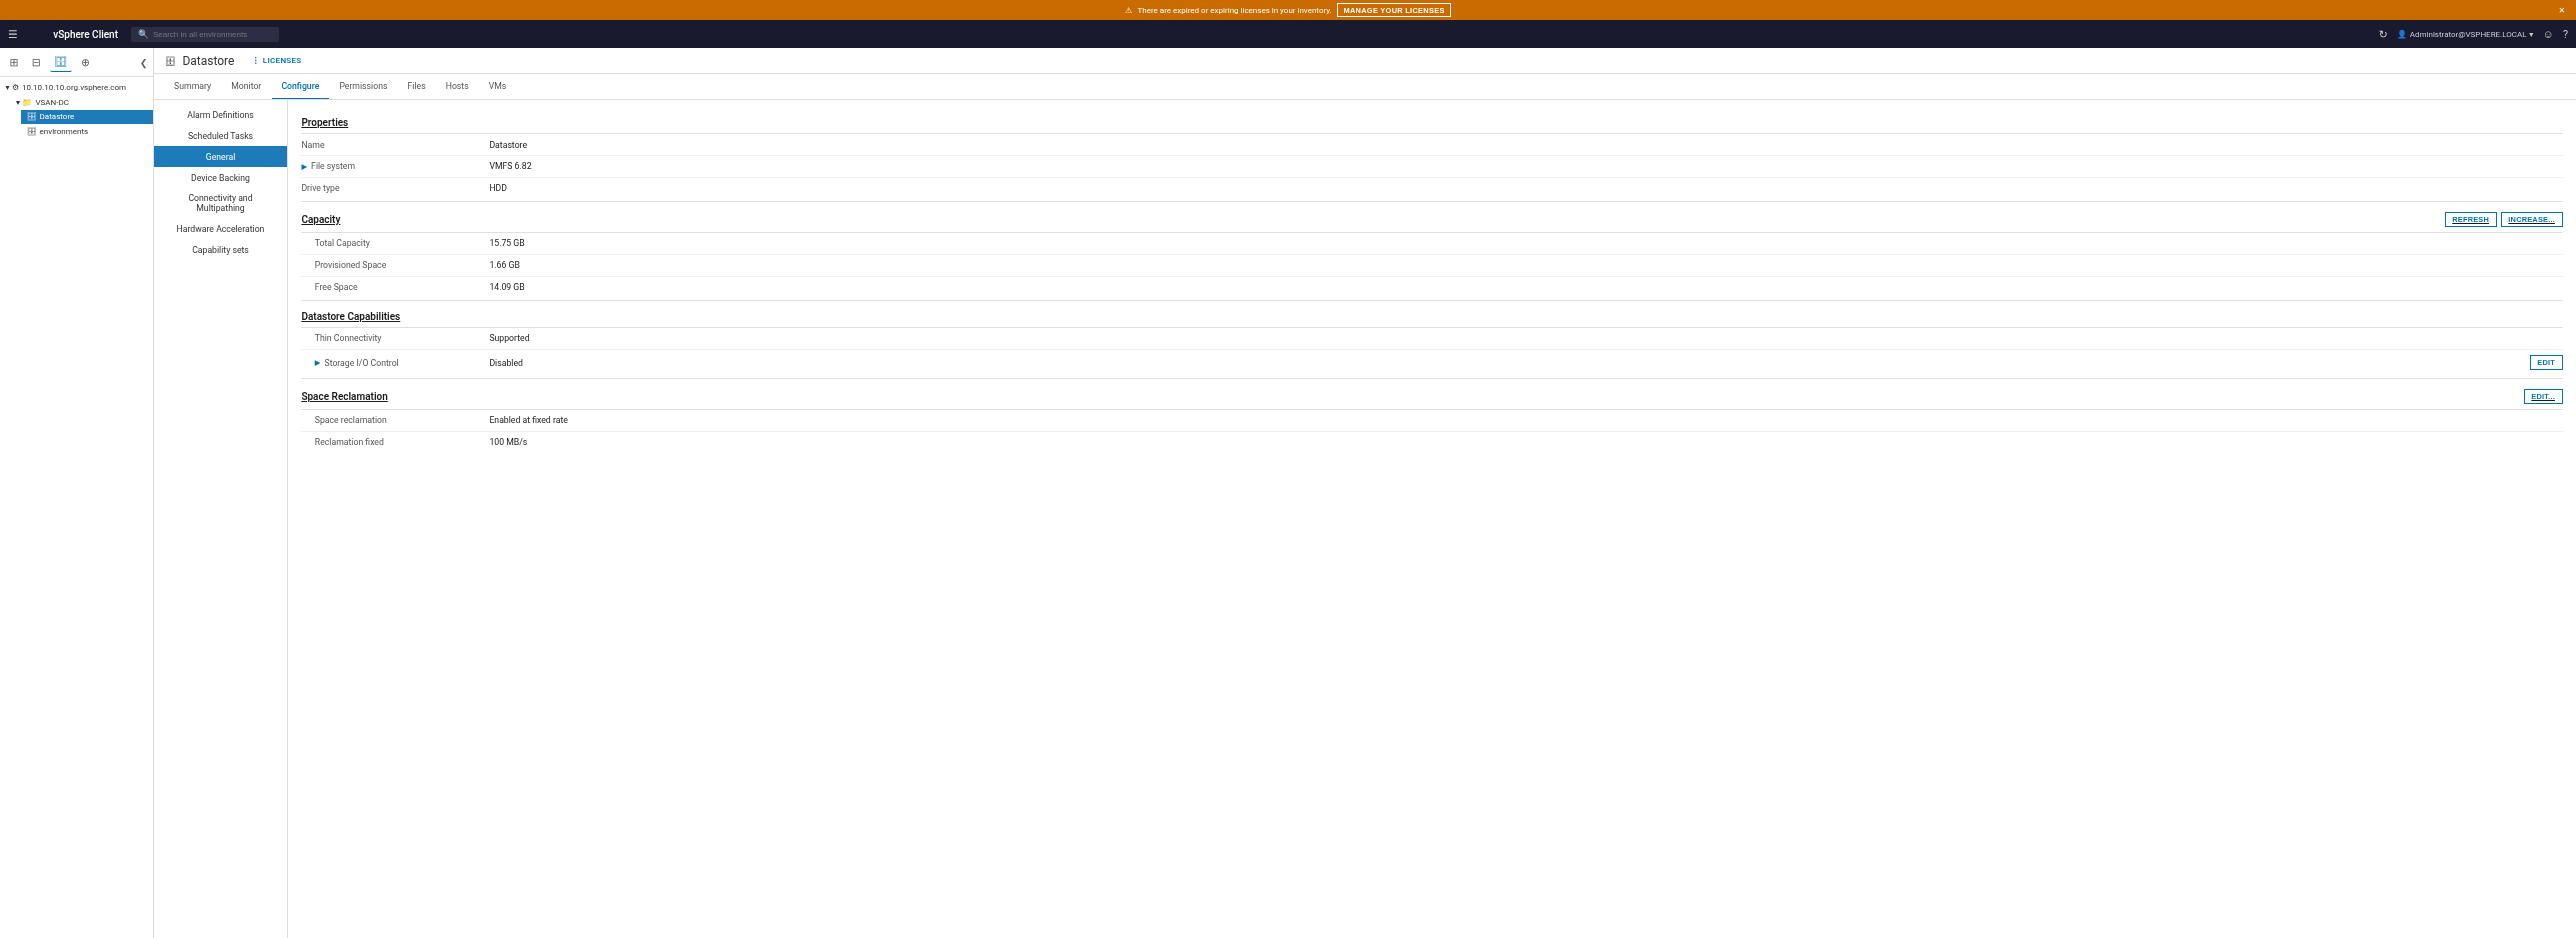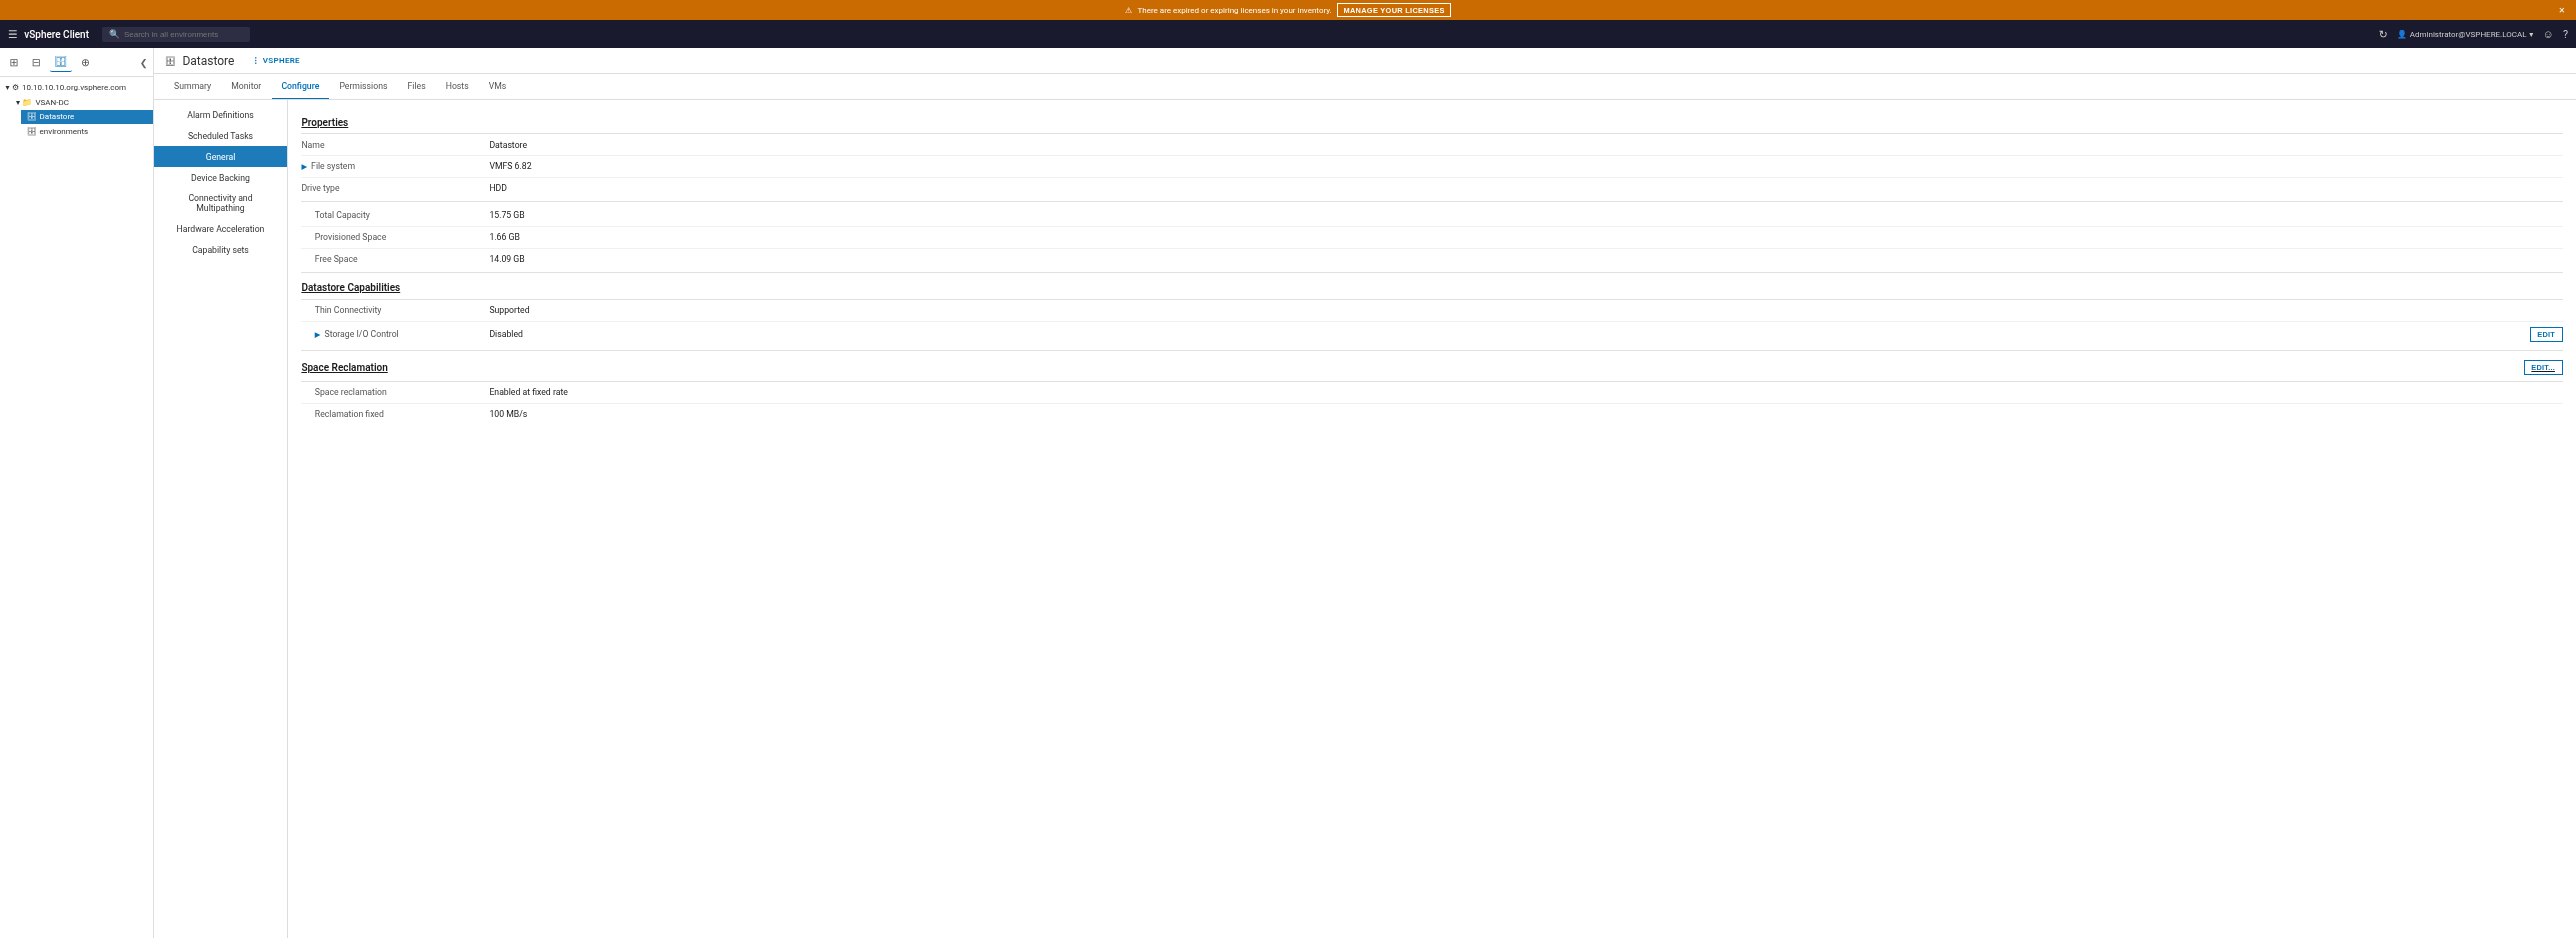--- a/index.html
+++ b/index.html
@@ -38,20 +38,21 @@
       height: 28px;
       gap: 6.7px;
     }
     .topbar-brand {
       color: #fff;
       font-size: 10px;
       font-weight: 500;
       display: flex;
       align-items: center;
       gap: 5.4px;
+      margin-left: 29px;
     }
     .hamburger-icon { font-size: 10.7px; cursor: pointer; color: #ccc; }
     .search-bar {
       display: flex;
       align-items: center;
       background: #2d2d44;
       border-radius: 2px;
       padding: 2.7px 6.7px;
       gap: 4px;
       margin-left: 6.7px;
@@ -330,21 +331,21 @@
     </div>
   </div>
 
   <div class="content-area">
 
     <div class="object-header">
       <span>🗄</span>
       <span class="object-title">Datastore</span>
       <div class="actions-btn">
         <span>⋮</span>
-        <span>VSPHERE</span>
+        <span>LICENSES</span>
       </div>
     </div>
 
     <div class="tabs-bar">
       <div class="tab">Summary</div>
       <div class="tab">Monitor</div>
       <div class="tab active">Configure</div>
       <div class="tab">Permissions</div>
       <div class="tab">Files</div>
       <div class="tab">Hosts</div>
@@ -382,20 +383,27 @@
           </div>
           <div class="prop-row">
             <div class="prop-label">Drive type</div>
             <div class="prop-value">HDD</div>
           </div>
         </div>
 
         <hr class="divider">
 
         <div class="section-block">
+          <div class="section-header">
+            <span>Capacity</span>
+            <div class="section-actions">
+              <button class="action-btn-sm">REFRESH</button>
+              <button class="action-btn-sm">INCREASE...</button>
+            </div>
+          </div>
           <div class="prop-row">
             <div class="prop-label indent">Total Capacity</div>
             <div class="prop-value">15.75 GB</div>
           </div>
           <div class="prop-row">
             <div class="prop-label indent">Provisioned Space</div>
             <div class="prop-value">1.66 GB</div>
           </div>
           <div class="prop-row">
             <div class="prop-label indent">Free Space</div>

